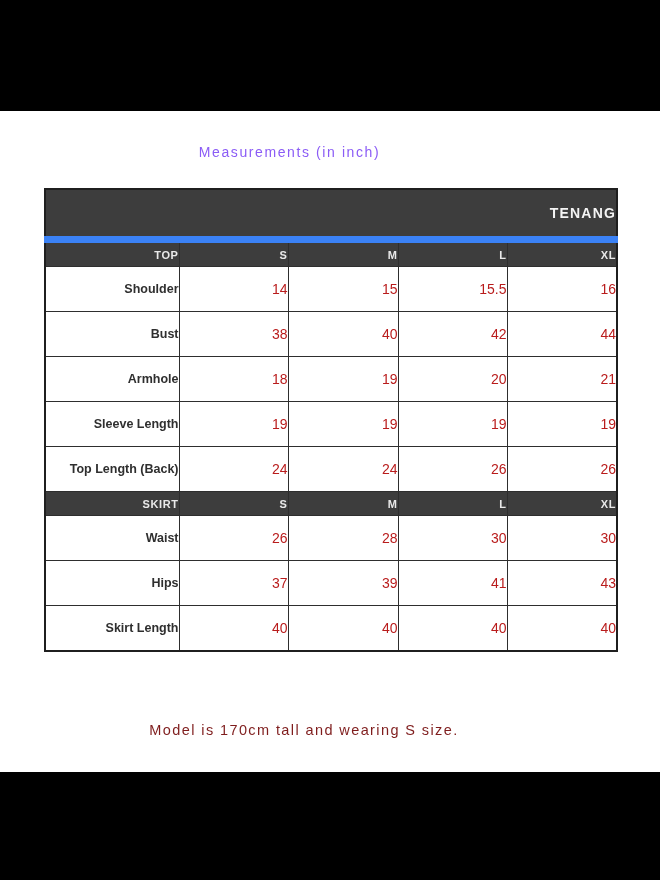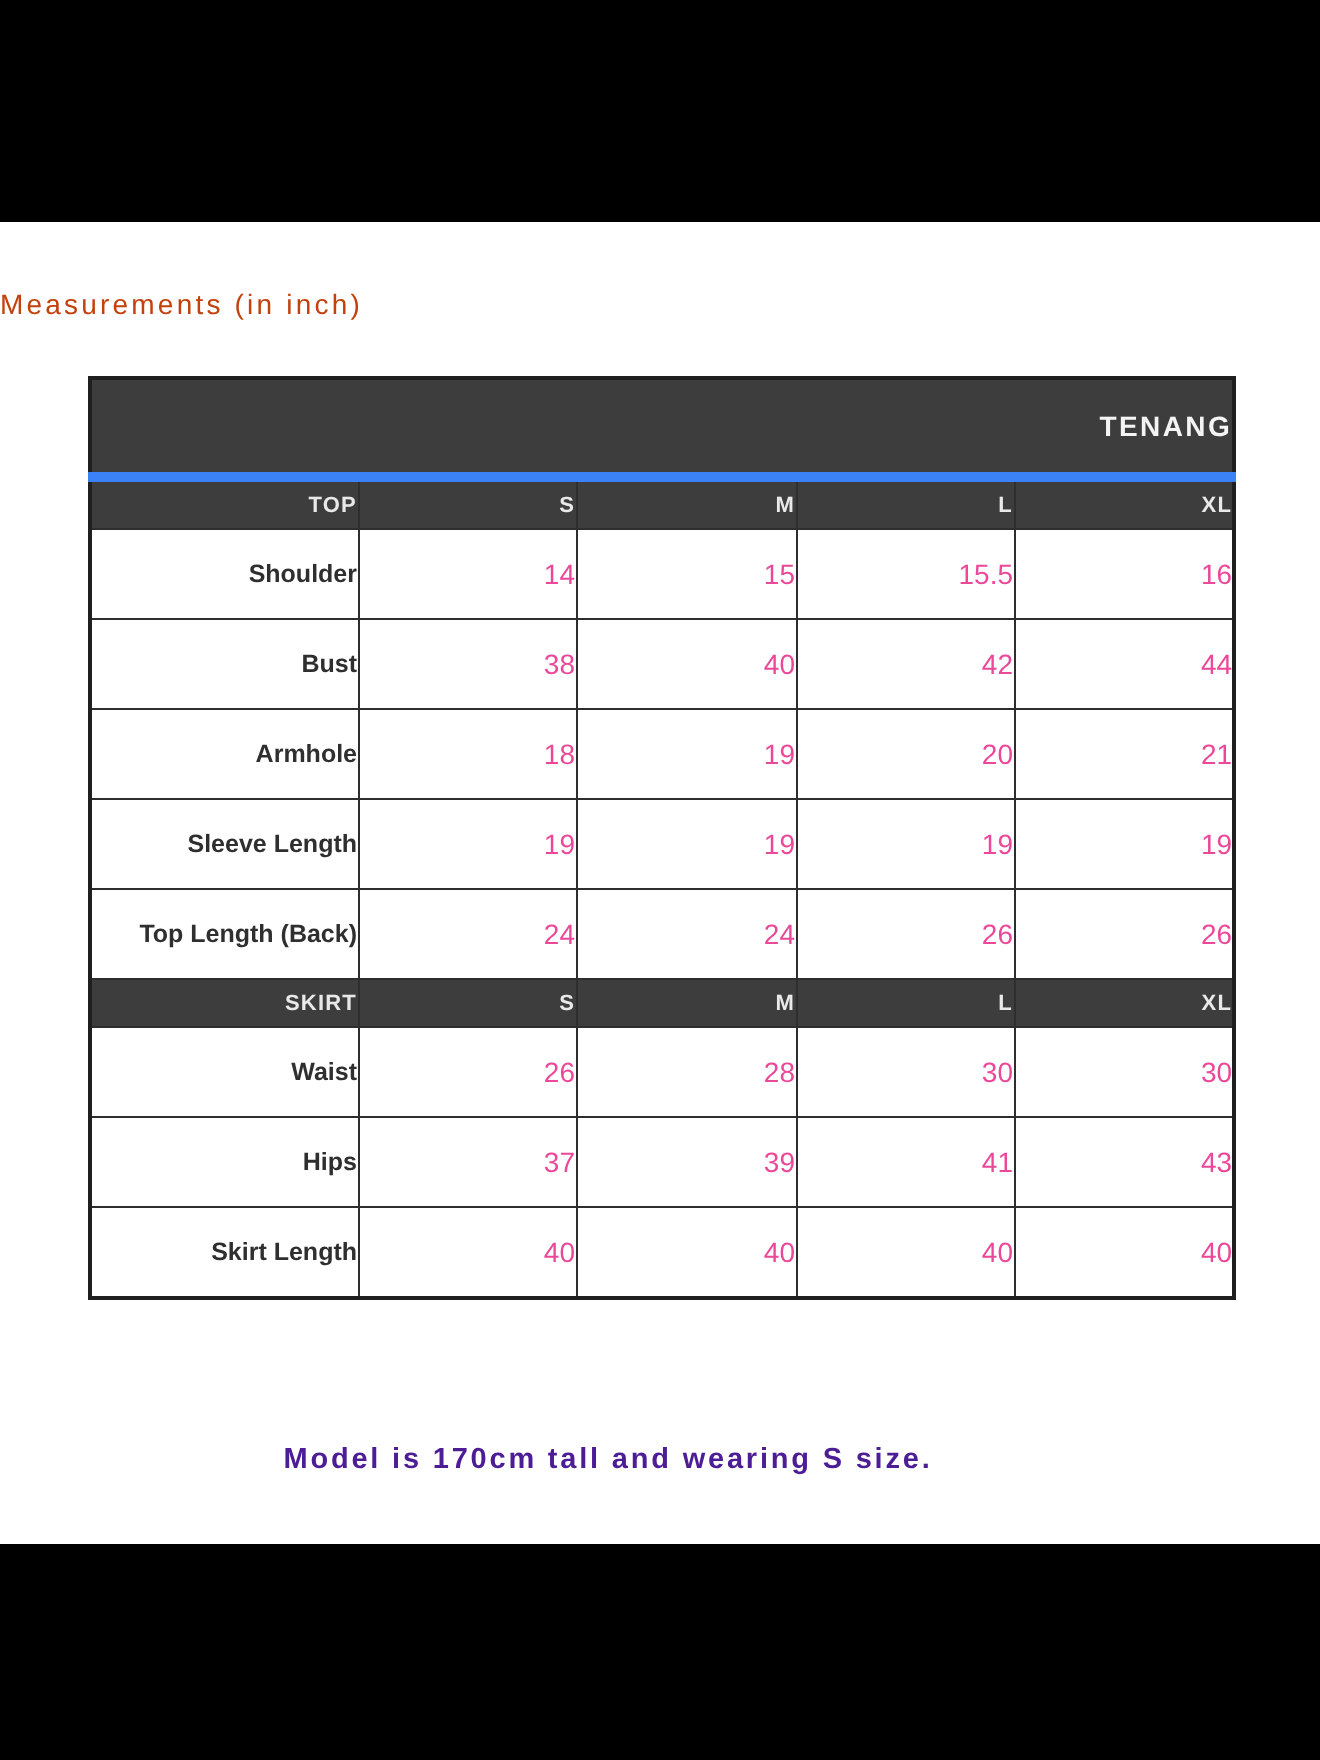--- a/index.html
+++ b/index.html
@@ -14,23 +14,24 @@
   .letterbox { position: absolute; left: 0; width: 660px; background: #000000; }
   .letterbox.top { top: 0; height: 111px; }
   .letterbox.bottom { top: 772px; height: 108px; }
   .content {
     position: absolute; left: 0; top: 111px;
     width: 660px; height: 661px;
     background: #ffffff;
   }
   .title {
     position: absolute; top: 33px; left: 0; width: 579px;
+    text-align: center;
     font-size: 14px;
     letter-spacing: 1.6px;
-    color: #c2410c;
+    color: #8b5cf6;
     font-weight: 400;
   }
   table.size-table {
     position: absolute; left: 44px; top: 77px;
     width: 572px;
     border-collapse: collapse;
     table-layout: fixed;
     border: 2px solid #1f1f1f;
   }
   table.size-table td {
@@ -50,40 +51,40 @@
     letter-spacing: 1.2px;
   }
   tr.size-header td {
     height: 23px;
     background: #3d3d3d;
     color: #e9e9e9;
     font-size: 11px;
     font-weight: bold;
     letter-spacing: 0.6px;
   }
-  tr.size-header.first td { border-top: 5px solid #3b82f6; }
+  tr.size-header.first td { border-top: 7px solid #3b82f6; }
   tr.data-row td {
     height: 44px;
     background: #ffffff;
-    color: #ec4899;
+    color: #b91c1c;
     font-size: 14px;
   }
   tr.data-row td.label {
     font-size: 12.5px;
     font-weight: bold;
     color: #2f2f2f;
     margin-top: 21px;
   }
   .footer {
     position: absolute; top: 611px; left: 0; width: 608px;
     text-align: center;
     font-size: 14.5px;
     letter-spacing: 1.4px;
-    color: #4c1d95;
-    font-weight: 700;
+    color: #7f1d1d;
+    font-weight: 400;
   }
 </style>
 </head>
 <body>
 
 <div class="stage">
   <div class="letterbox top"></div>
 
   <div class="content">
     <div class="title">Measurements (in inch)</div>

